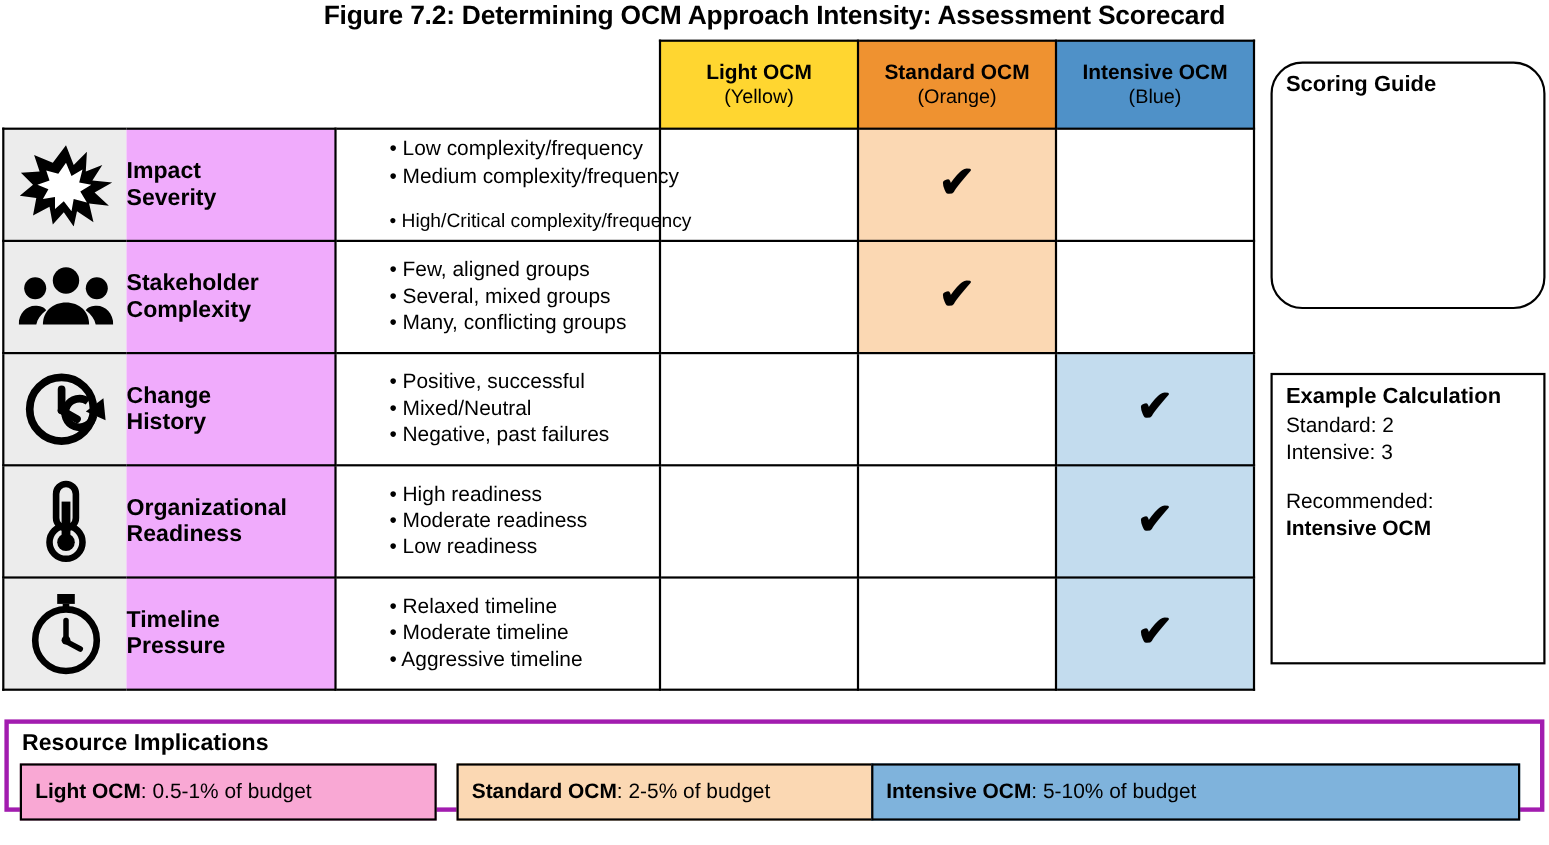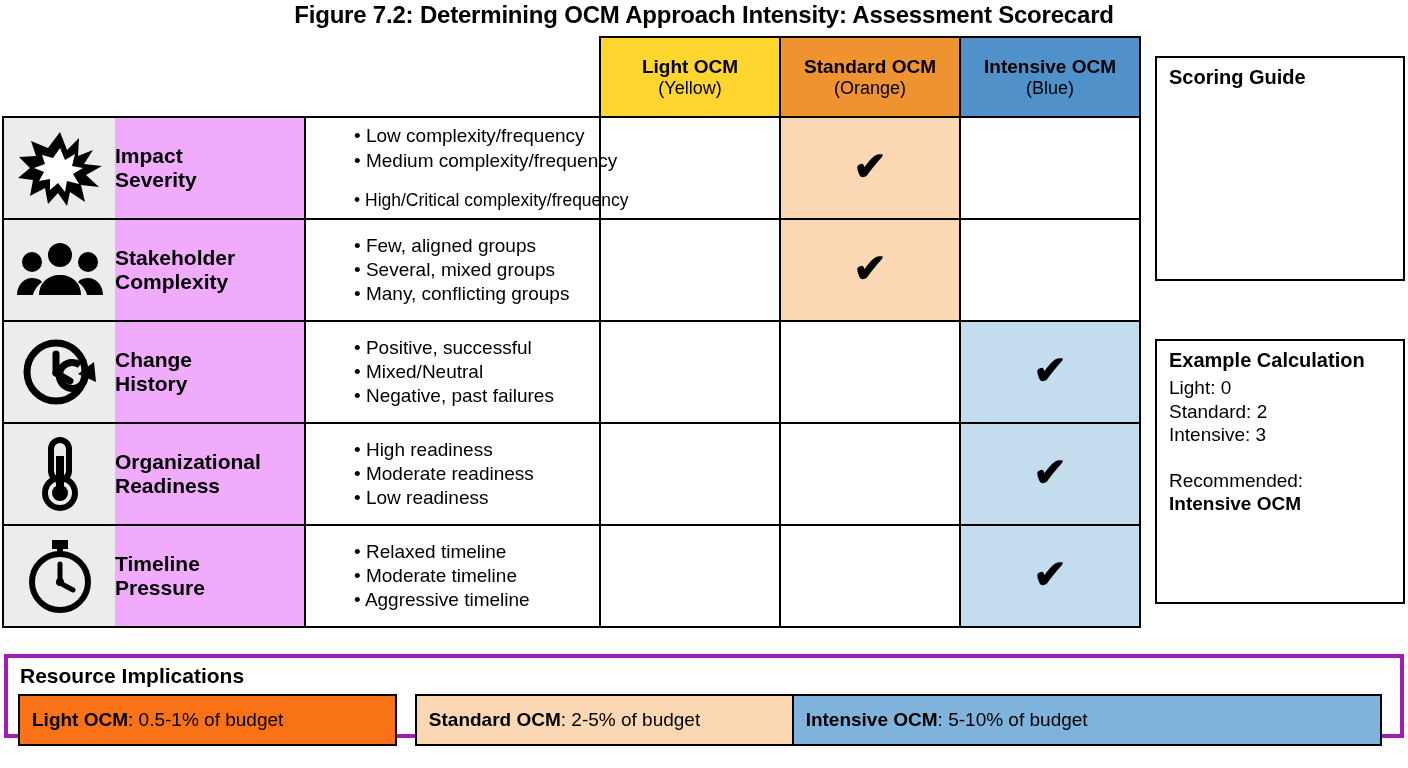--- a/index.html
+++ b/index.html
@@ -130,20 +130,21 @@
   .side-box p, .side-box div.line {
     margin: 0;
     font-size: 19px;
     line-height: 1.24;
   }
   #scoring-guide {
     left: 1155px;
     top: 20px;
     width: 250px;
     height: 225px;
+    border-radius: 29px;
   }
   #example-calc {
     left: 1155px;
     top: 303px;
     width: 250px;
     height: 265px;
   }
   #example-calc .gap { height: 22px; }
   #example-calc .rec-label { margin-top: 0; }
   #example-calc .rec-value { font-weight: bold; }
@@ -174,21 +175,21 @@
     border: 2px solid #000000;
     box-sizing: border-box;
     display: flex;
     align-items: center;
     padding-left: 12px;
     font-size: 19px;
     line-height: 1.1;
     margin-right: -2px;
   }
   .res-bar b { font-weight: bold; }
-  .res-light    { background: #f97316; width: 28.1%; }
+  .res-light    { background: #f9a8d4; width: 28.1%; }
   .res-standard { background: #fbd8b3; width: 28.1%; margin-left: 20px; }
   .res-intense  { background: #7fb3dc; width: 43.8%; }
 
   .icon-svg { display: block; margin: 0 auto; }
 </style>
 </head>
 <body>
 
 <div id="figure-title">Figure 7.2: Determining OCM Approach Intensity: Assessment Scorecard</div>
 
@@ -356,21 +357,20 @@
       </tbody>
     </table>
   </div>
 
   <div class="side-box" id="scoring-guide">
     <h3>Scoring Guide</h3>
   </div>
 
   <div class="side-box" id="example-calc">
     <h3>Example Calculation</h3>
-    <div class="line">Light: 0</div>
     <div class="line">Standard: 2</div>
     <div class="line">Intensive: 3</div>
     <div class="gap"></div>
     <div class="line rec-label">Recommended:</div>
     <div class="line rec-value">Intensive OCM</div>
   </div>
 
 </div>
 
 <div id="resource-box">

